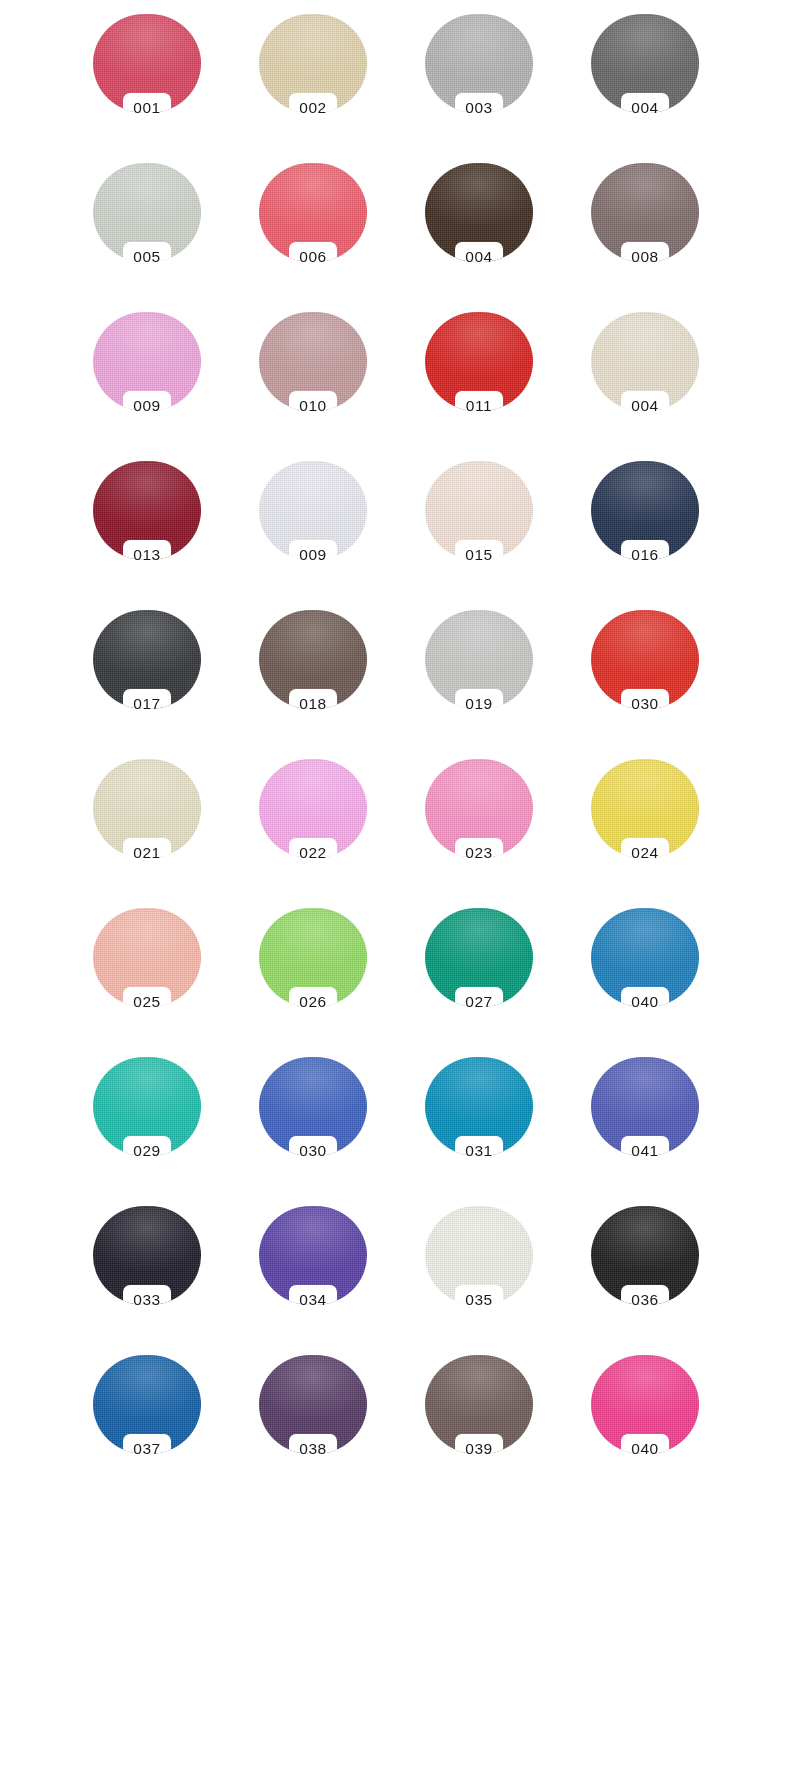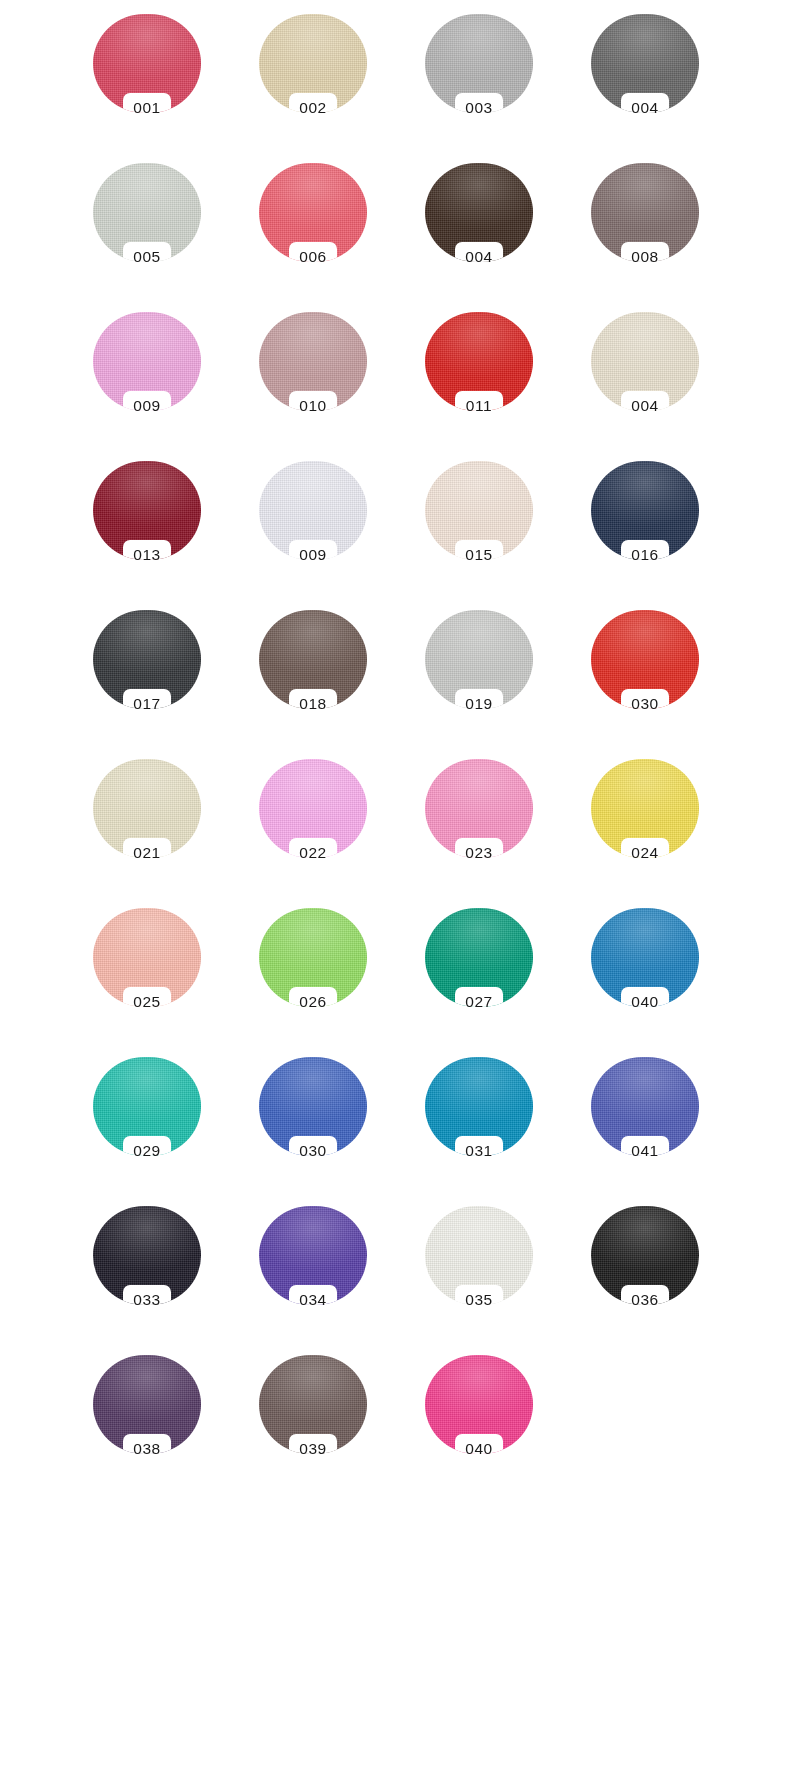--- a/index.html
+++ b/index.html
@@ -399,20 +399,28 @@
       </div>
       <div class="swatch-cell">
         <div class="swatch-disc" style="background-color: rgb(27, 27, 27);">
           <div class="weave"></div>
           <div class="sheen"></div>
           <div class="notch"></div>
         </div>
         <div class="swatch-label">036</div>
       </div>
       <div class="swatch-cell">
+        <div class="swatch-disc" style="background-color: rgb(17, 95, 166);">
+          <div class="weave"></div>
+          <div class="sheen"></div>
+          <div class="notch"></div>
+        </div>
+        <div class="swatch-label">037</div>
+      </div>
+      <div class="swatch-cell">
         <div class="swatch-disc" style="background-color: rgb(83, 57, 99);">
           <div class="weave"></div>
           <div class="sheen"></div>
           <div class="notch"></div>
         </div>
         <div class="swatch-label">038</div>
       </div>
       <div class="swatch-cell">
         <div class="swatch-disc" style="background-color: rgb(109, 91, 88);">
           <div class="weave"></div>

